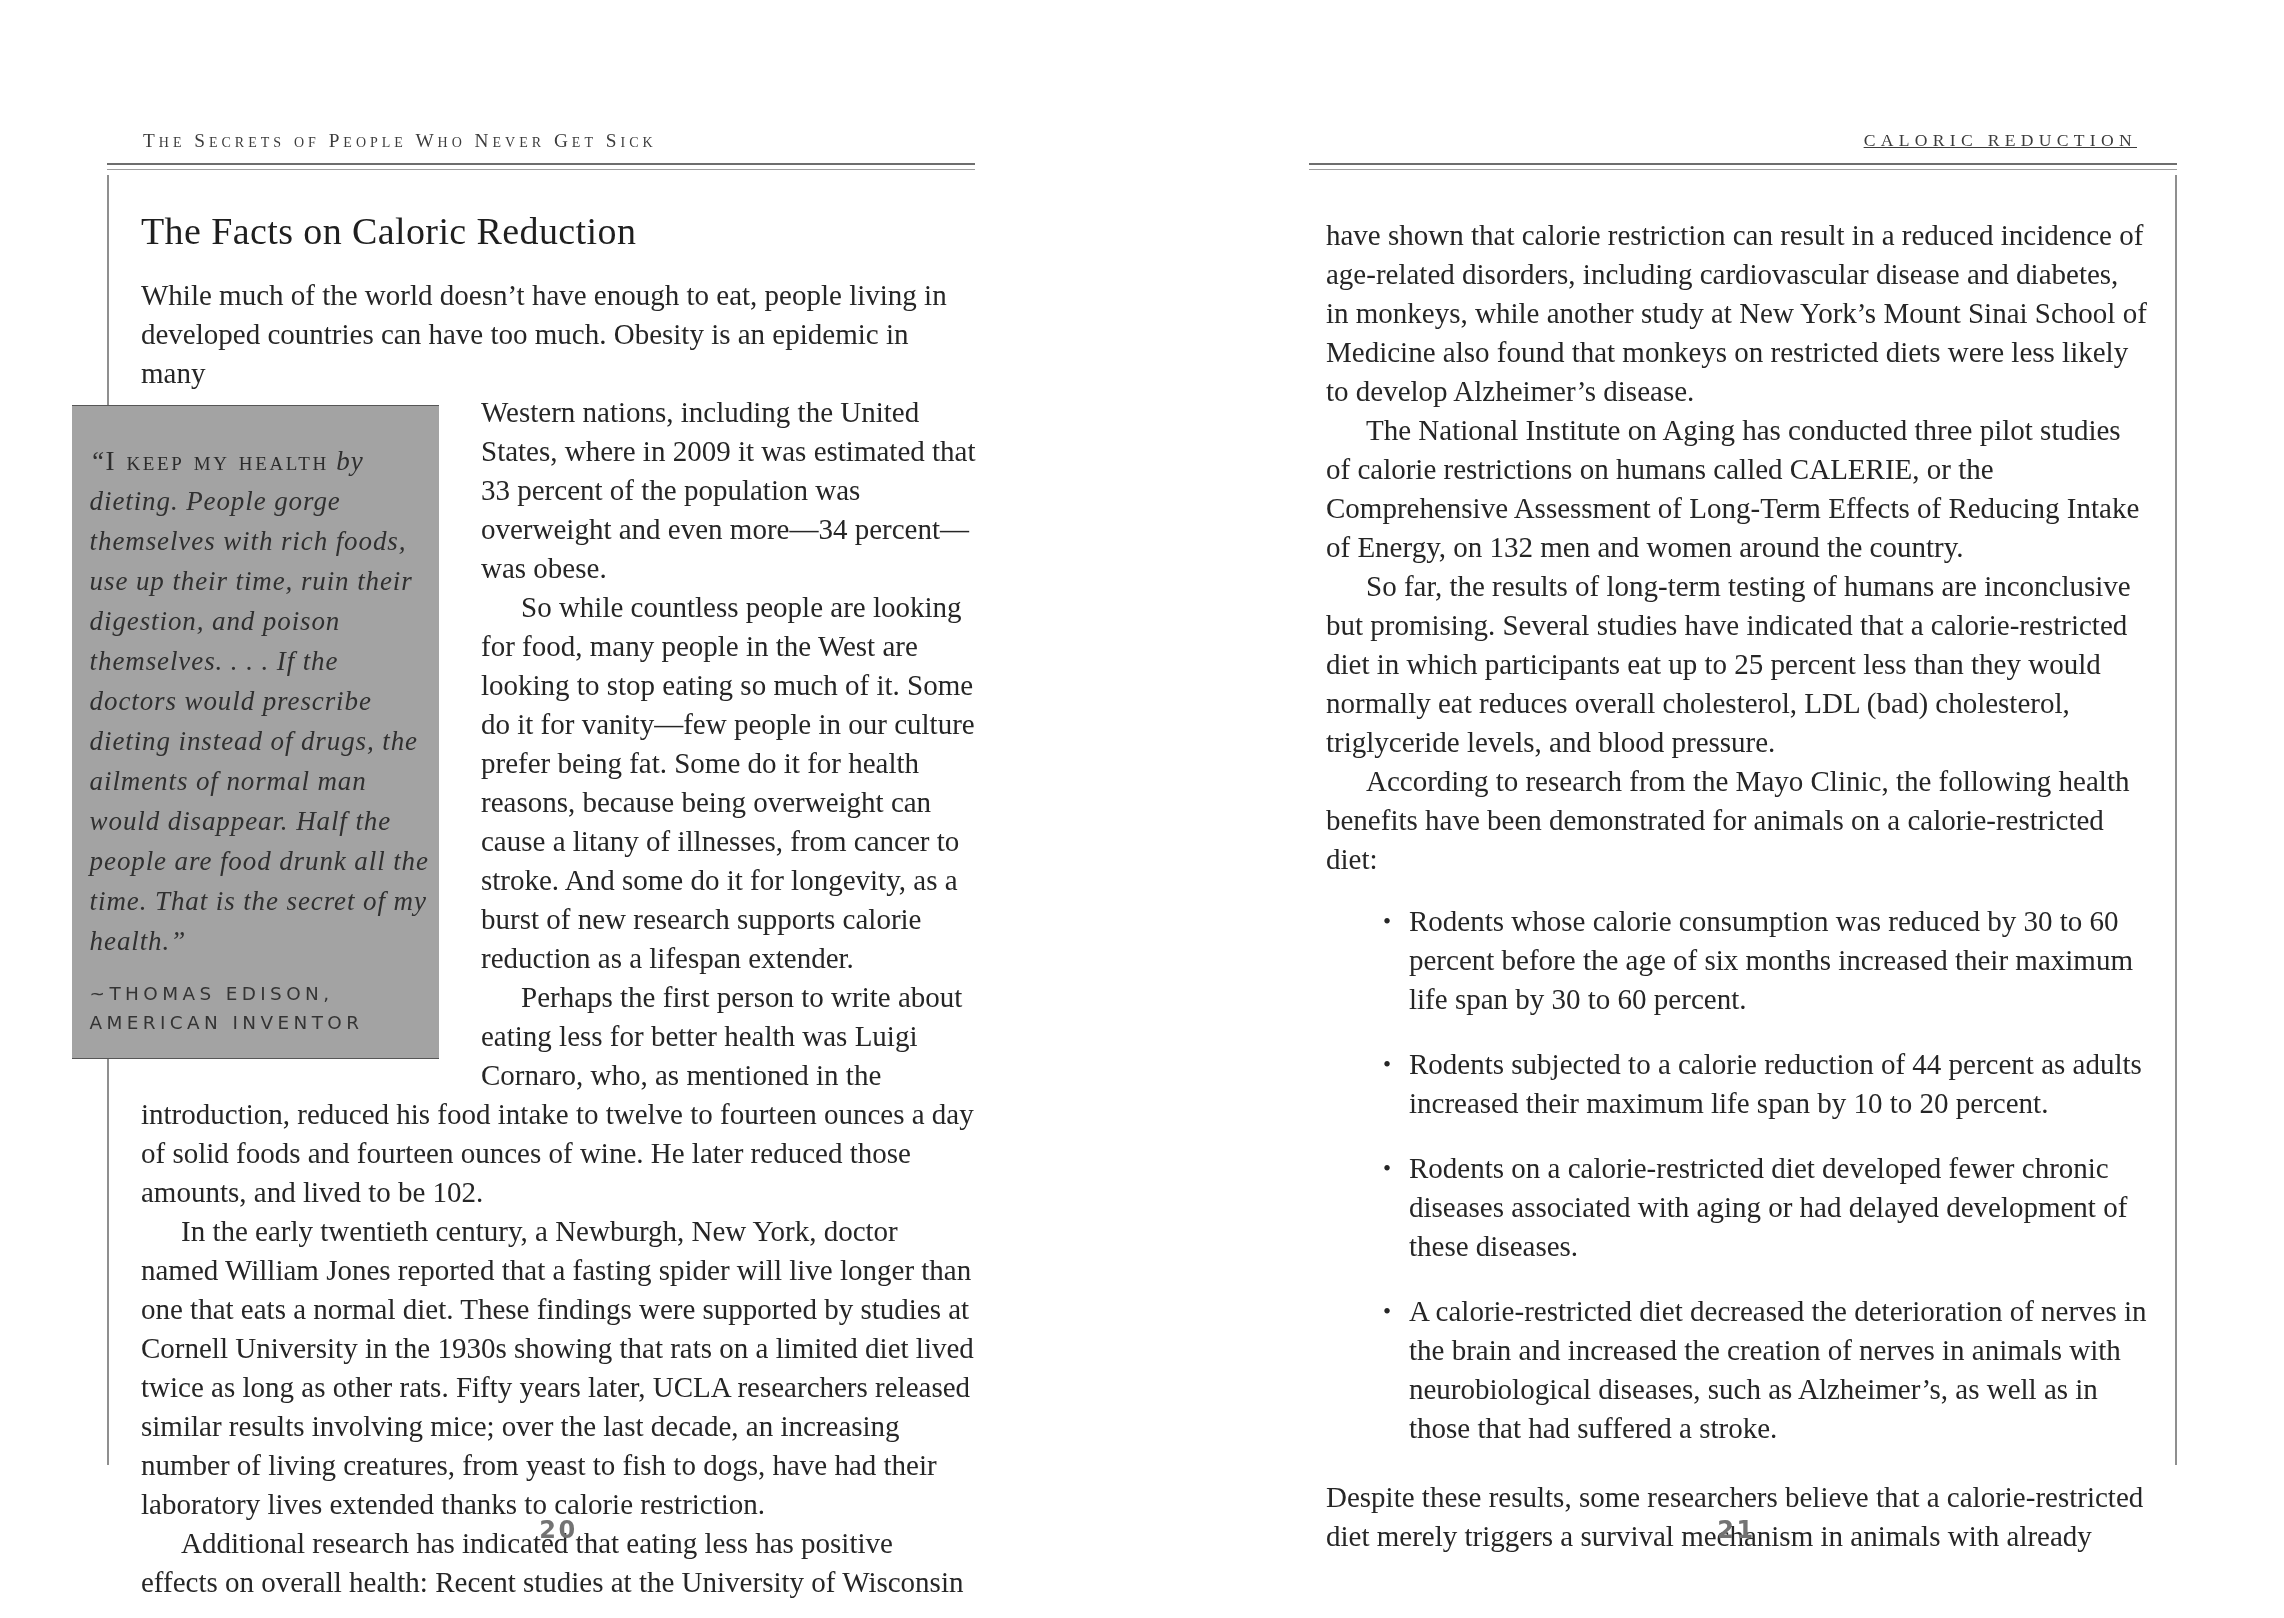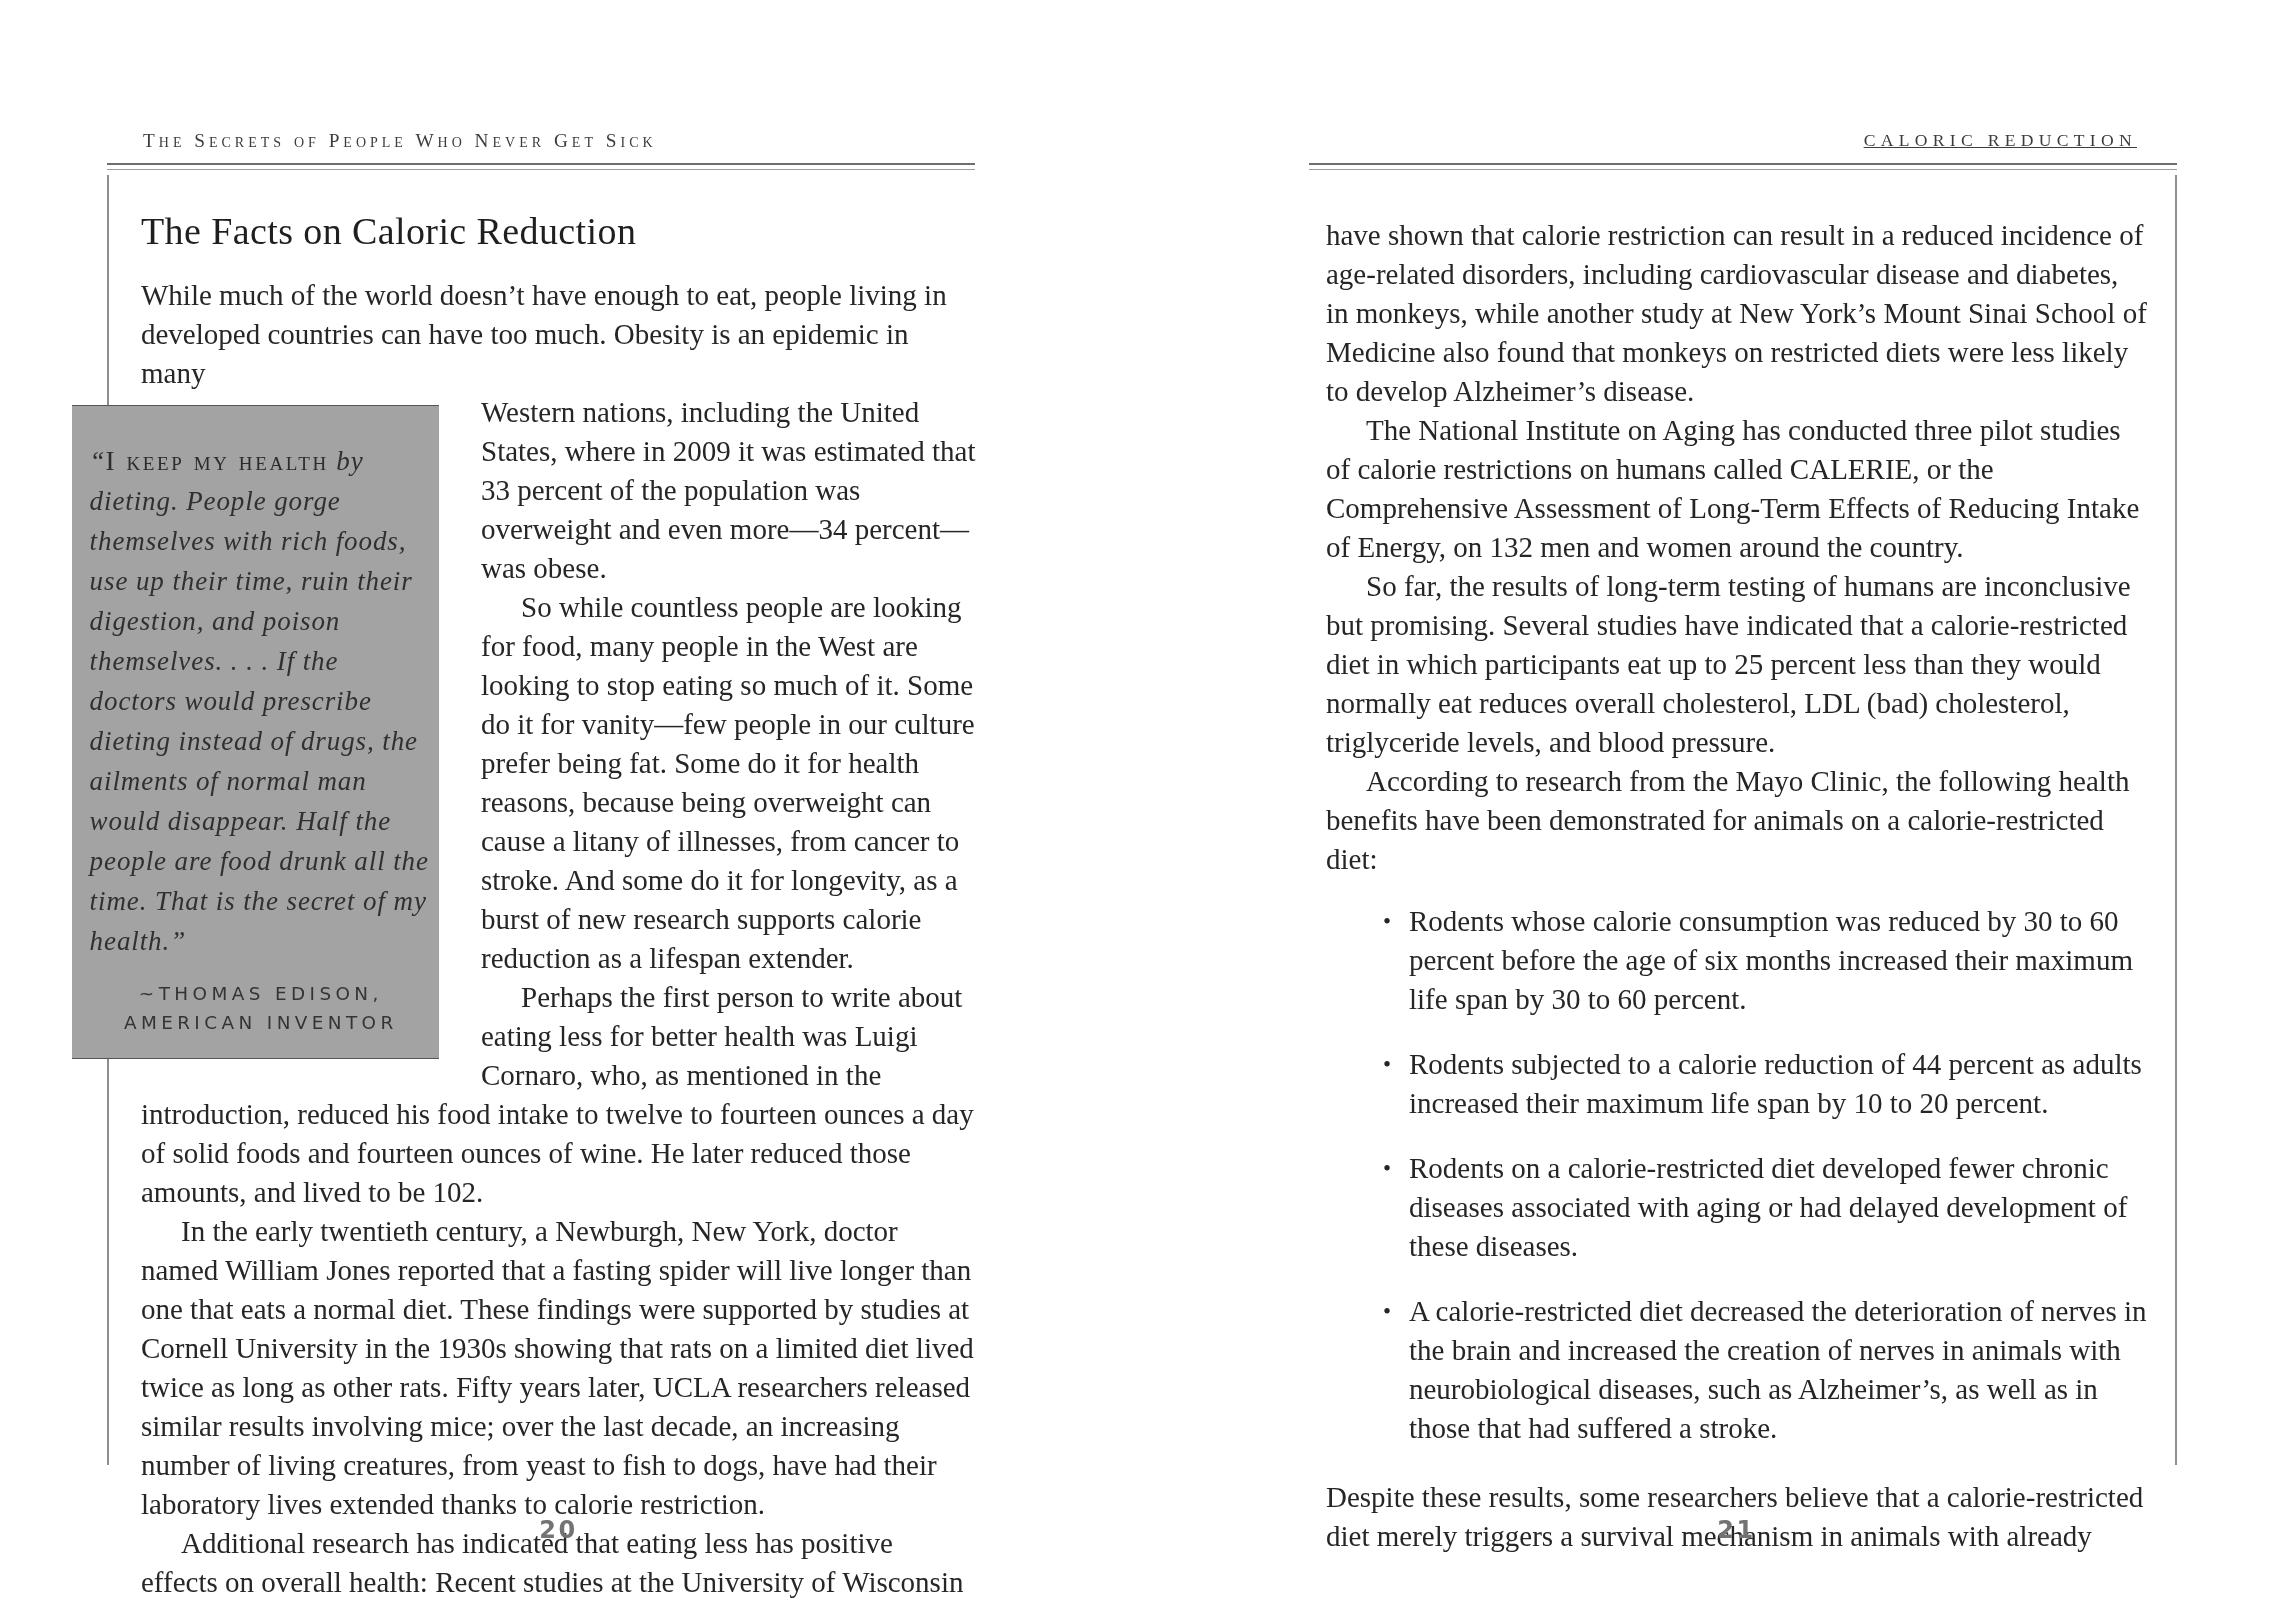--- a/index.html
+++ b/index.html
@@ -57,21 +57,21 @@
     border-top:1.8px solid #565656;border-bottom:1.8px solid #565656;
     padding:35px 7px 21px 17.6px;
   }
   .pullquote-text{
     font-style:italic;font-size:27px;line-height:40px;letter-spacing:0.9px;color:#303030;
   }
   .pullquote-lead{
     font-style:normal;font-variant:small-caps;letter-spacing:2.6px;font-size:27px;color:#2c2c2c;
   }
   .pullquote-attrib{
-    margin-top:17.6px;text-align:center;
+    margin-top:17.6px;text-align:left;
     font-family:"DejaVu Sans","Liberation Sans",sans-serif;
     font-size:18.4px;line-height:29px;letter-spacing:4.4px;color:#343434;
   }
 
   
   ul.benefits{margin:23px 0 0 0;padding:0 0 0 83px;list-style:none;}
   ul.benefits li{position:relative;margin:0 0 26px 0;}
   ul.benefits li .dot{
     position:absolute;left:-26px;top:0;font-size:23px;color:#262626;
   }

